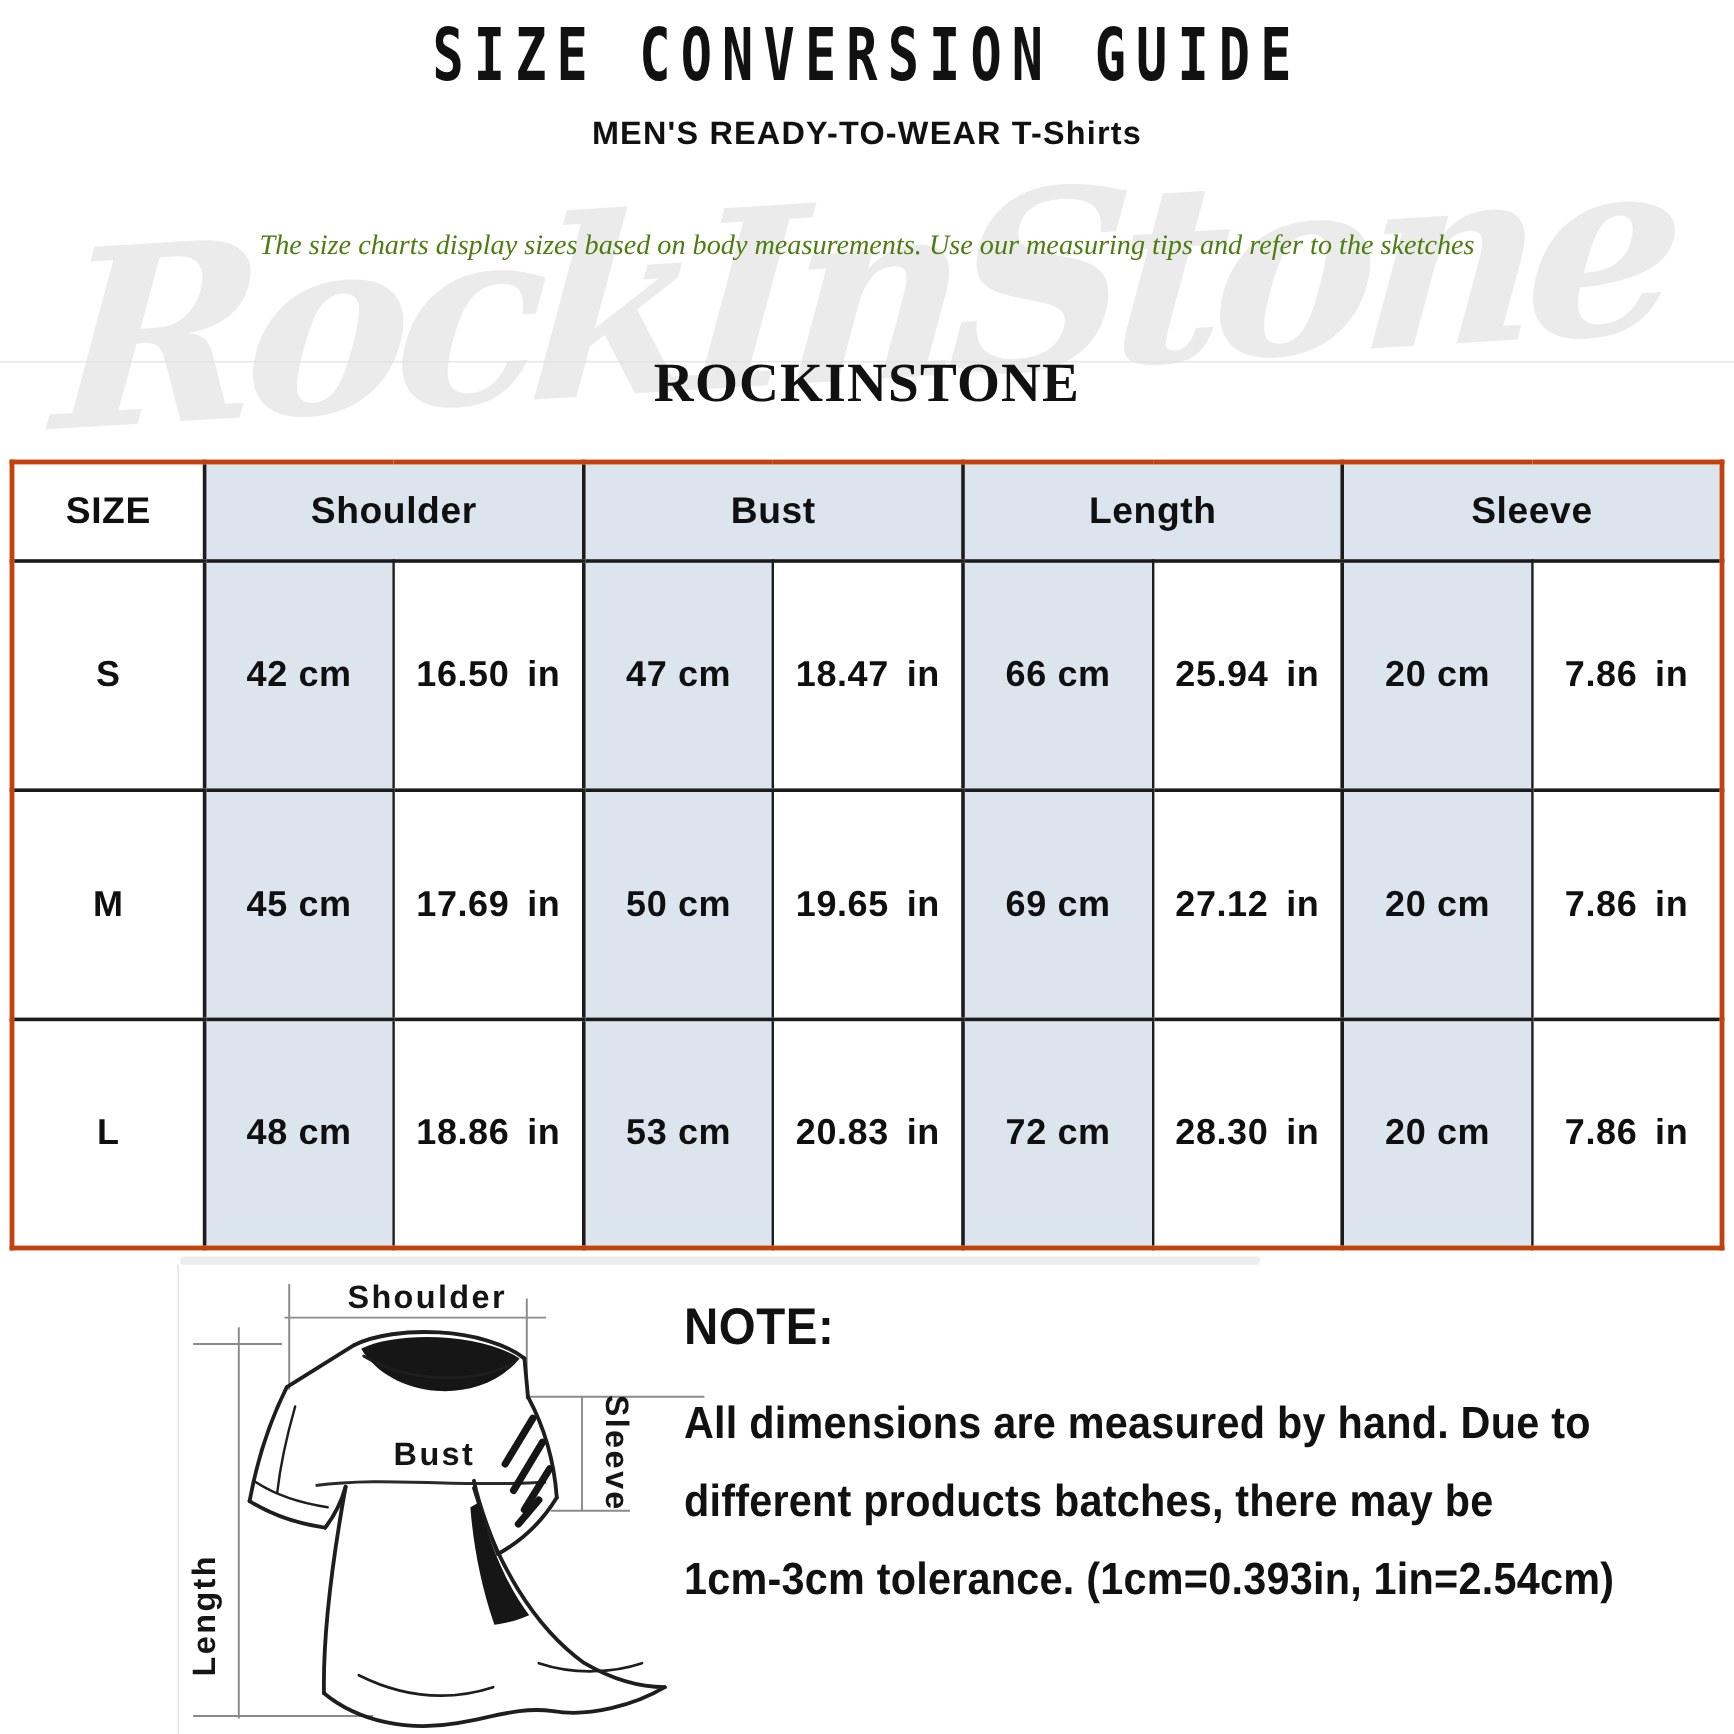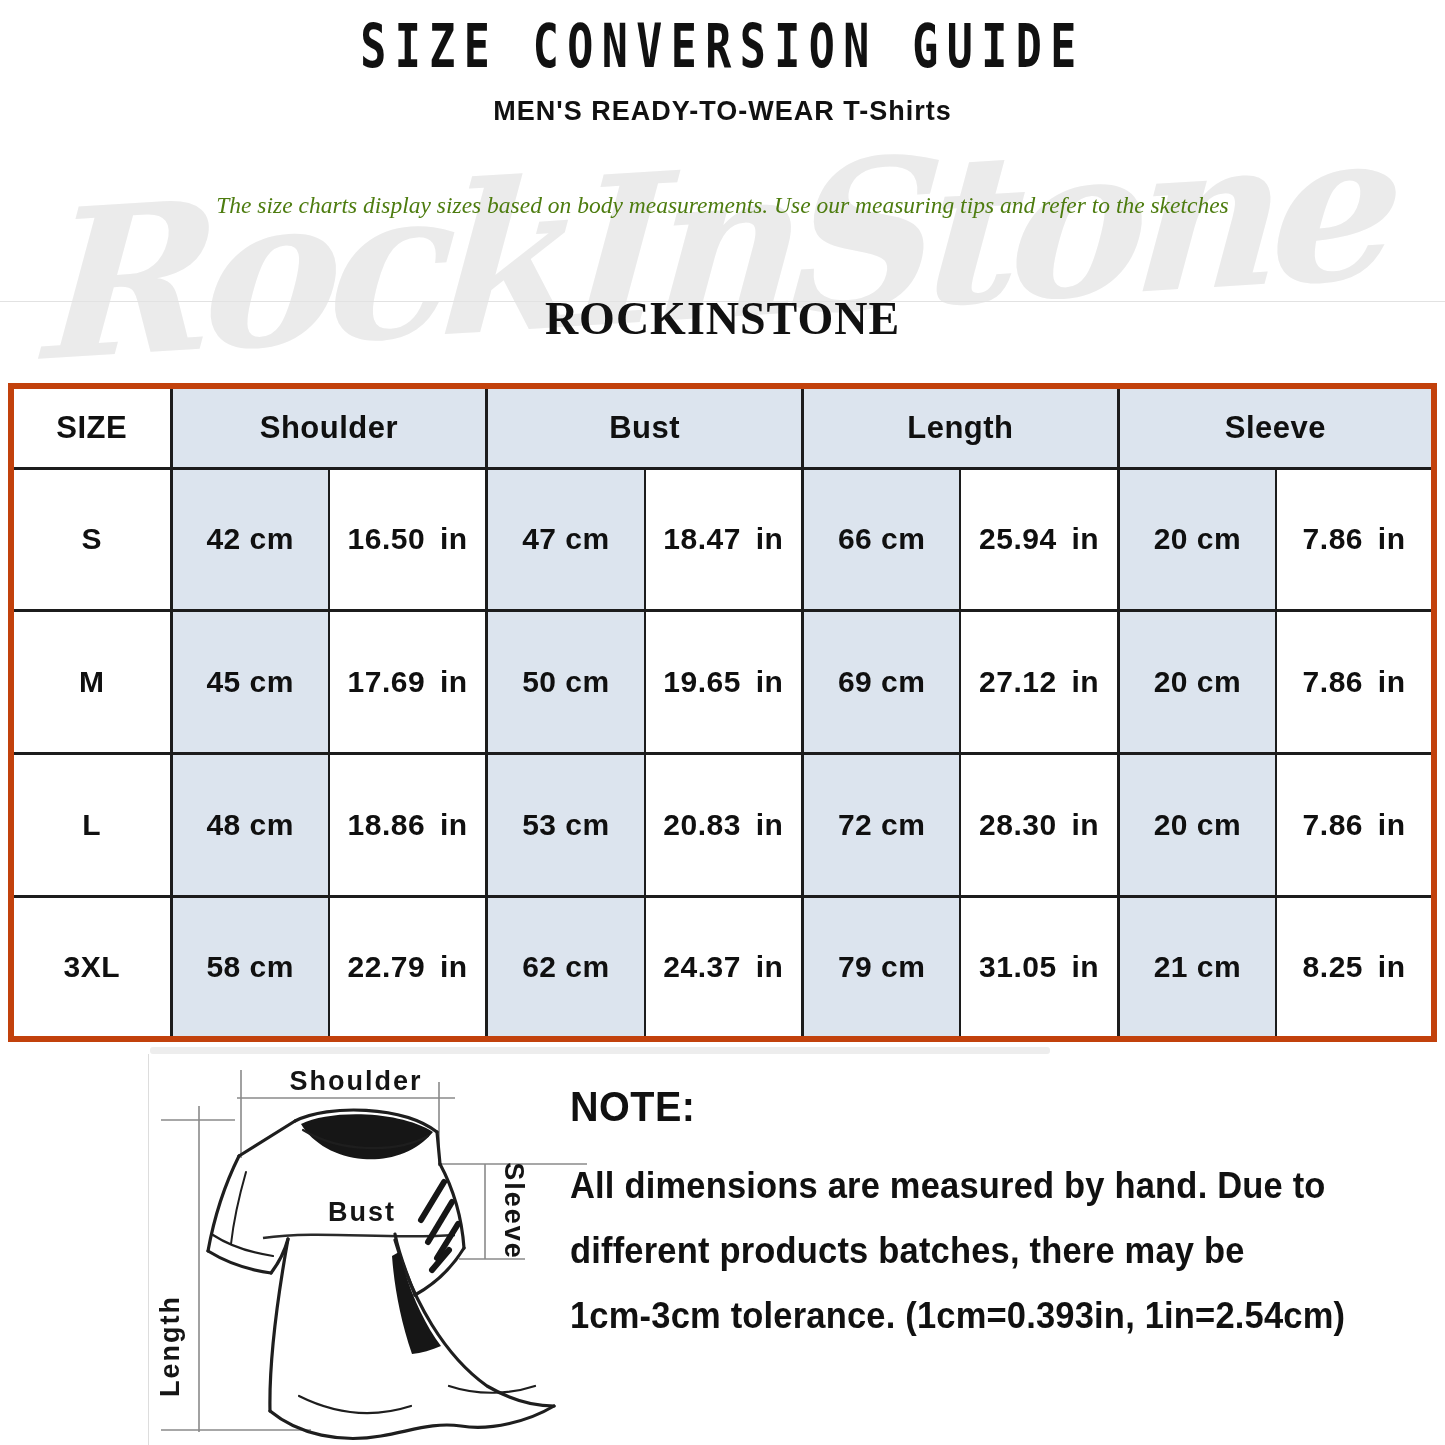--- a/index.html
+++ b/index.html
@@ -23,21 +23,21 @@
   .desc{top:182px;font-family:"Liberation Serif",serif;font-style:italic;font-size:23.5px;
         line-height:47px;color:#4d7c0f;}
   .brand{top:292px;font-family:"Liberation Serif",serif;font-size:46px;font-weight:bold;letter-spacing:1px;}
 
   
   table.size-table{position:absolute;left:8px;top:383px;width:1429px;height:659px;z-index:1;
                    border-collapse:collapse;table-layout:fixed;background:#fff;
                    font-weight:bold;color:#101010;}
   .size-table th,.size-table td{border:2px solid #1c1c1c;border-top-width:3px;border-bottom-width:3px;
                    text-align:center;vertical-align:middle;padding:0;overflow:hidden;}
-  .size-table{border:6px solid #c2410c;}
+  .size-table{border:4px solid #c2410c;}
   .size-table .group-start{border-left-width:3px;}
   .size-table .shade{background:#dce4ee;}
   tr.group-row{height:82px;font-size:31px;}
   tr.unit-row{height:80px;font-size:30px;}
   tbody.data-rows tr{height:83px;font-size:30px;}
   .size-table td.inch{word-spacing:6px;}
   .size-table td,.size-table th{letter-spacing:.5px;}
 
   
   .sketch-wrap{position:absolute;left:148px;top:1054px;width:445px;height:391px;z-index:1;border-left:1px solid #ddd;}
@@ -115,31 +115,20 @@
           <td>L</td>
           <td class="shade group-start cm">48 cm</td>
           <td class="inch">18.86 in</td>
           <td class="shade group-start cm">53 cm</td>
           <td class="inch">20.83 in</td>
           <td class="shade group-start cm">72 cm</td>
           <td class="inch">28.30 in</td>
           <td class="shade group-start cm">20 cm</td>
           <td class="inch">7.86 in</td>
         </tr>
-        <tr>
-          <td>3XL</td>
-          <td class="shade group-start cm">58 cm</td>
-          <td class="inch">22.79 in</td>
-          <td class="shade group-start cm">62 cm</td>
-          <td class="inch">24.37 in</td>
-          <td class="shade group-start cm">79 cm</td>
-          <td class="inch">31.05 in</td>
-          <td class="shade group-start cm">21 cm</td>
-          <td class="inch">8.25 in</td>
-        </tr>
       </tbody>
   </table>
 
   <div class="sketch-wrap">
     <svg viewBox="0 0 445 391" xmlns="http://www.w3.org/2000/svg">
 
       <g stroke="#8a8a8a" stroke-width="1.6" fill="none">
         <path d="M88 44 H306"></path>
         <path d="M92 16 V104"></path>
         <path d="M290 28 V112"></path>

